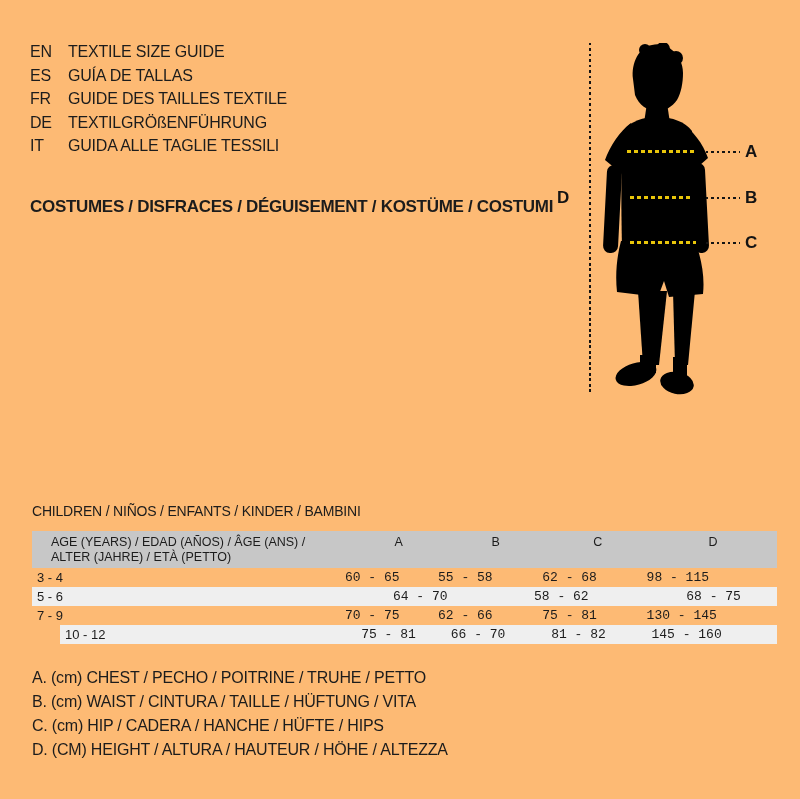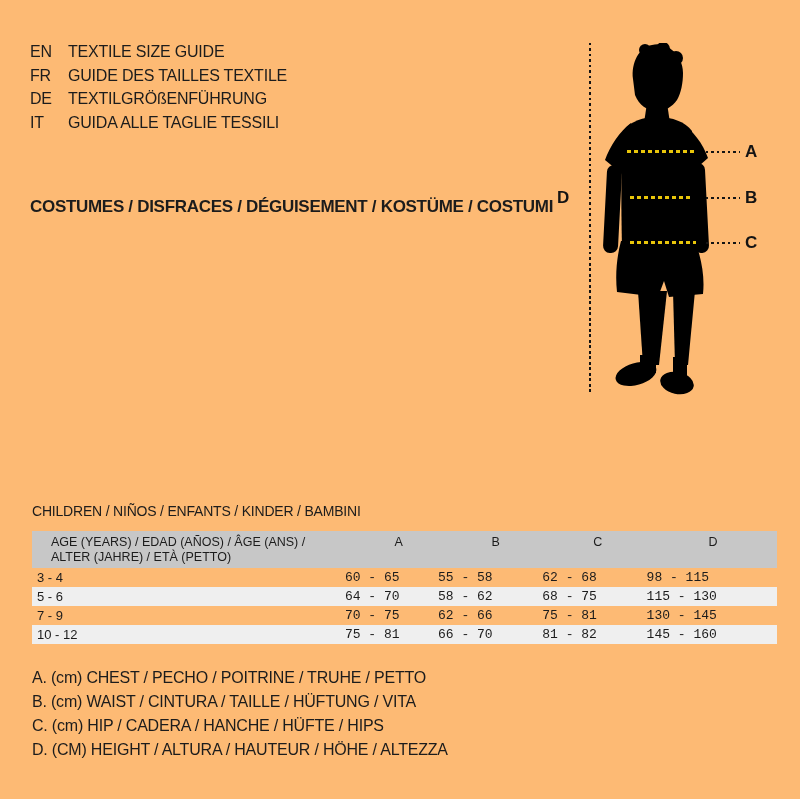--- a/index.html
+++ b/index.html
@@ -130,20 +130,24 @@
 <body>
 
 <div class="canvas">
 
   <div class="lang-list">
     <div class="lang-row">
       <span class="lang-code">EN</span>
       <span class="lang-label">TEXTILE SIZE GUIDE</span>
     </div>
     <div class="lang-row">
+      <span class="lang-code">ES</span>
+      <span class="lang-label">GUÍA DE TALLAS</span>
+    </div>
+    <div class="lang-row">
       <span class="lang-code">FR</span>
       <span class="lang-label">GUIDE DES TAILLES TEXTILE</span>
     </div>
     <div class="lang-row">
       <span class="lang-code">DE</span>
       <span class="lang-label">TEXTILGRÖßENFÜHRUNG</span>
     </div>
     <div class="lang-row">
       <span class="lang-code">IT</span>
       <span class="lang-label">GUIDA ALLE TAGLIE TESSILI</span>
@@ -214,35 +218,35 @@
       <div class="col-letter">D</div>
     </div>
 
     <div class="t-grid t-row">
       <div class="age-cell">3 - 4</div>
       <div class="num-cell">60 - 65</div>
       <div class="num-cell">55 - 58</div>
       <div class="num-cell">62 - 68</div>
       <div class="num-cell">98 - 115</div>
     </div>
-    <div class="t-grid t-row alt" style="background: rgb(239, 239, 239);">
+    <div class="t-grid t-row alt" style="background: rgb(239, 239, 239); gap: 48px;">
       <div class="age-cell">5 - 6</div>
       <div class="num-cell">64 - 70</div>
       <div class="num-cell">58 - 62</div>
       <div class="num-cell">68 - 75</div>
       <div class="num-cell">115 - 130</div>
     </div>
     <div class="t-grid t-row">
       <div class="age-cell">7 - 9</div>
       <div class="num-cell">70 - 75</div>
       <div class="num-cell">62 - 66</div>
       <div class="num-cell">75 - 81</div>
       <div class="num-cell">130 - 145</div>
     </div>
-    <div class="t-grid t-row alt" style="background: rgb(239, 239, 239);">
+    <div class="t-grid t-row alt" style="background: rgb(239, 239, 239); margin-left: 28px;">
       <div class="age-cell">10 - 12</div>
       <div class="num-cell">75 - 81</div>
       <div class="num-cell">66 - 70</div>
       <div class="num-cell">81 - 82</div>
       <div class="num-cell">145 - 160</div>
     </div>
   </div>
 
   <div class="legend">
     <div class="legend-line">A. (cm) CHEST / PECHO / POITRINE / TRUHE / PETTO</div>

